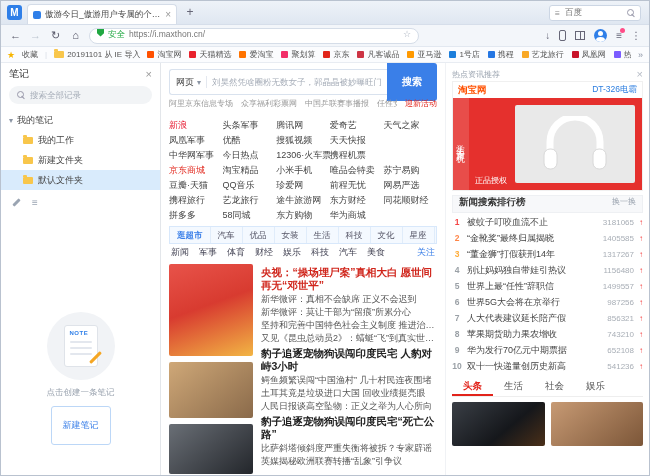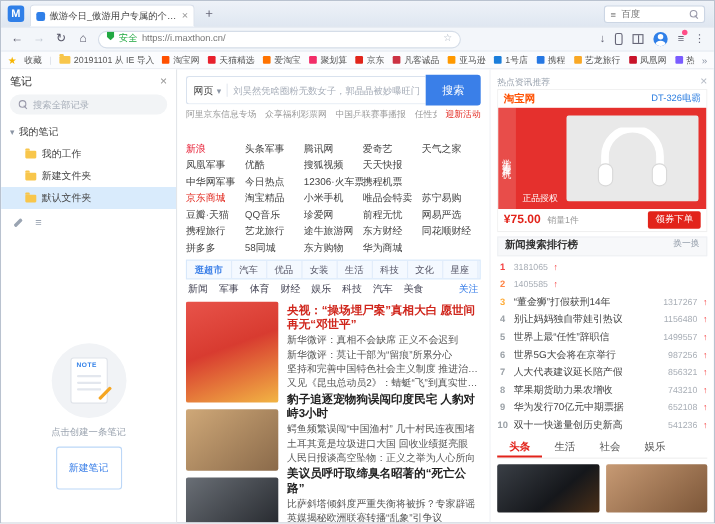--- a/index.html
+++ b/index.html
@@ -79,24 +79,24 @@
   .notes-hint{font-size:8.5px;color:#9aa3af}
   .newnote{font-size:9px;color:var(--accent);border:1px solid #bcd7f7;border-radius:3px;padding:12px 11px;background:#fff}
 
   
   .portal{flex:1;min-width:0;padding:6px 8px 0;display:flex;flex-direction:column;overflow:hidden}
   .searchrow{display:flex;align-items:center;height:26px;flex:none}
   .searchbar{flex:1;height:26px;border:1px solid #d9e2ee;border-right:none;border-radius:3px 0 0 3px;display:flex;align-items:center;padding:0 6px;gap:5px;background:#fff;min-width:0}
   .engine{font-size:9px;color:#444;display:flex;gap:3px;align-items:center;flex:none}
   .sep-v{width:1px;height:12px;background:#e4e8ef;flex:none}
   .searchbar input{flex:1;min-width:0;border:0;outline:0;background:transparent;font-size:8.5px;color:#666;font-family:inherit}
-  .search-btn{width:50px;height:28px;background:var(--accent);color:#fff;font-size:10px;font-weight:normal;border:none;border-radius:0 3px 3px 0;font-family:inherit;flex:none}
+  .search-btn{width:50px;height:38px;background:var(--accent);color:#fff;font-size:10px;font-weight:bold;border:none;border-radius:0 3px 3px 0;font-family:inherit;flex:none}
   .toplinks{display:flex;align-items:center;gap:8px;height:16px;font-size:8px;color:#999;flex:none;white-space:nowrap;overflow:hidden}
   .hot{margin-left:auto;color:var(--danger)}
-  .sitegrid{display:grid;grid-template-columns:repeat(5,1fr);margin-top:17px;flex:none}
+  .sitegrid{display:grid;grid-template-columns:repeat(5,1fr);margin-top:7px;flex:none}
   .cell{height:15px;line-height:15px;font-size:9px;color:#444;white-space:nowrap;overflow:hidden}
   .strip1{height:18px;margin-top:3px;background:#f4f9ff;border:1px solid #d8e8fb;display:flex;align-items:center;flex:none;overflow:hidden}
   .s1{padding:0 7px;font-size:8.5px;color:#556;border-right:1px solid #e0ecfa;flex:none;line-height:16px}
   .s1:nth-child(1){color:var(--accent);font-weight:bold}
   .strip2{height:17px;display:flex;align-items:center;gap:10px;font-size:9px;color:#445;flex:none;padding:0 2px;overflow:hidden}
   .follow{margin-left:auto;color:var(--accent)}
   .news{display:flex;gap:8px;margin-top:3px;flex:1;min-height:0;overflow:hidden}
   .thumbcol{width:84px;flex:none;display:flex;flex-direction:column;gap:6px}
   .th{border-radius:2px;flex:none}
   .th1{height:92px;background:linear-gradient(160deg,#e8534a 0%,#d83b30 45%,#f2b544 100%)}
@@ -404,21 +404,21 @@
               <div class="nitem">坚持和完善中国特色社会主义制度 推进治理体系工作落实</div>
               <div class="nitem">又见《昆虫总动员2》：蜻蜓“飞”到真实世界第三次</div>
             </div>
           <div class="headline">豹子追逐宠物狗误闯印度民宅 人豹对峙3小时</div>
           <div>
 
           <div class="nitem">鳄鱼频繁误闯“中国渔村” 几十村民连夜围堵</div>
               <div class="nitem">土耳其竟是垃圾进口大国 回收业绩挺亮眼</div>
               <div class="nitem">人民日报谈高空坠物：正义之举为人心所向</div>
             </div>
-          <div class="headline">美议员呼吁取缔臭名昭著的“死亡公路”</div>
+          <div class="headline">豹子追逐宠物狗误闯印度民宅“死亡公路”</div>
           <div>
 
           <div class="nitem">比萨斜塔倾斜度严重失衡将被拆？专家辟谣</div>
               <div class="nitem">英媒揭秘欧洲联赛转播“乱象”引争议</div>
             </div>
         </div>
       </div>
     </main>
 
     <aside class="rightcol">
@@ -436,40 +436,37 @@
           <div class="ad-ribbon">学生专用耳机</div>
           <div class="ad-panel">
             <svg width="70" height="56" viewBox="0 0 70 56">
               <path d="M10 40 V26 a25 25 0 0 1 50 0 V40" fill="none" stroke="#ffffff" stroke-width="7" stroke-linecap="round"></path>
               <rect x="4" y="33" width="13" height="20" rx="6" fill="#ffffff" stroke="#d8d8d8"></rect>
               <rect x="53" y="33" width="13" height="20" rx="6" fill="#ffffff" stroke="#d8d8d8"></rect>
             </svg>
           </div>
           <span class="ad-note">正品授权</span>
         </div>
-        <div class="ad-bottom">
-          <span class="ad-price">¥75.00</span>
-          <span class="ad-sales">销量1件</span>
-          <button class="ad-cta">领券下单</button>
-        </div>
       </div>
 
       <div class="rank-h">
         <span class="rank-title">新闻搜索排行榜</span>
         <span class="rank-more">换一换</span>
       </div>
       <div class="rank-list">
 
       <div class="rank-row">
           <span class="rank-n">1</span>
+          <span class="rank-t">被蚊子叮咬血流不止</span>
           <span class="rank-c">3181065</span>
           <span class="rank-up">↑</span>
         </div>
           <div class="rank-row">
           <span class="rank-n">2</span>
+          <span class="rank-t">“金靴奖”最终归属揭晓</span>
           <span class="rank-c">1405585</span>
           <span class="rank-up">↑</span>
         </div>
           <div class="rank-row">
           <span class="rank-n">3</span>
           <span class="rank-t">“董金狮”打假获刑14年</span>
           <span class="rank-c">1317267</span>
           <span class="rank-up">↑</span>
         </div>
           <div class="rank-row">

